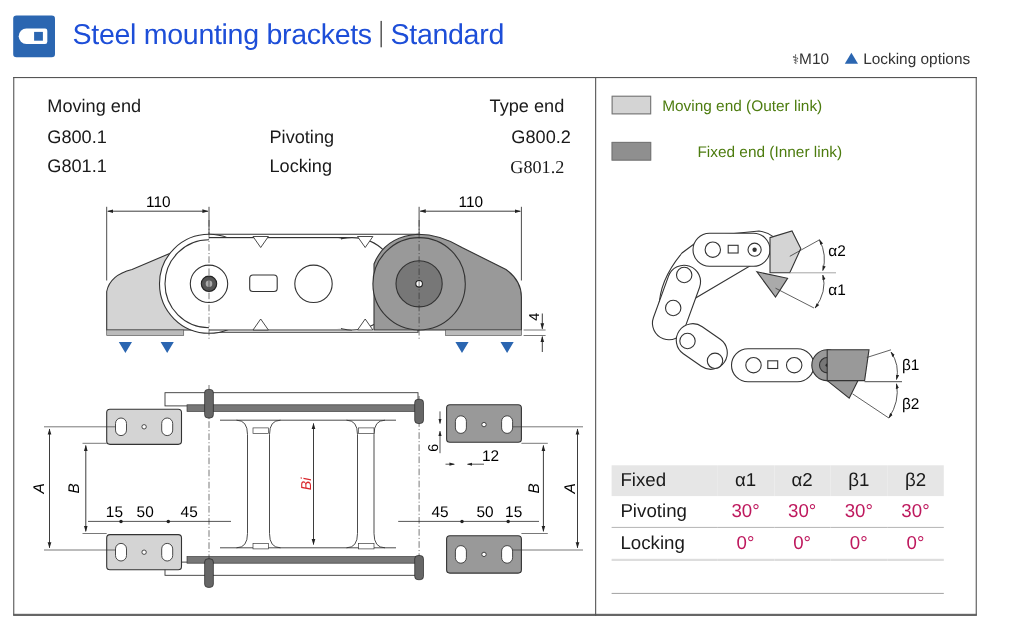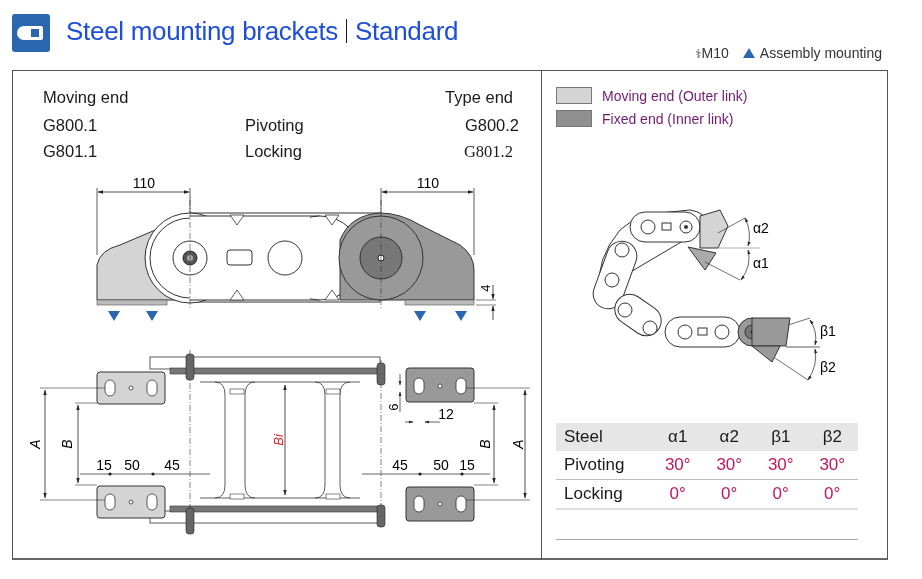--- a/index.html
+++ b/index.html
@@ -7,21 +7,21 @@
   .hdr-icon{position:absolute;left:12px;top:14px;width:38px;height:38px;background:#2b66b1;border-radius:3px;}
   .hdr-icon .pill{position:absolute;left:5px;top:12px;width:26px;height:14px;background:#fff;border-radius:7px 2px 2px 7px;}
   .hdr-icon .pill i{position:absolute;right:4px;top:3px;width:8px;height:8px;background:#2b66b1;}
   .title{position:absolute;left:66px;top:16px;font-size:26px;letter-spacing:-0.3px;color:#1d4ed8;white-space:nowrap;}
   .title .sep{display:inline-block;width:1px;height:24px;background:#1a1a1a;margin:0 8px;vertical-align:-3px;}
   .meta{position:absolute;right:40px;top:45px;font-size:14px;color:#333;white-space:nowrap;}
   .meta .tri{display:inline-block;width:0;height:0;border-left:6px solid transparent;border-right:6px solid transparent;border-bottom:10px solid #2b66b1;margin:0 5px 0 14px;vertical-align:0;}
   .frame{position:absolute;left:12px;top:70px;width:876px;height:490px;border:1px solid #555;border-bottom:2px solid #666;box-sizing:border-box;}
   .divider{position:absolute;left:541px;top:70px;width:1px;height:490px;background:#555;}
   .lbl{position:absolute;font-size:16.5px;color:#1a1a1a;white-space:nowrap;text-align:right;}
-  .legend{position:absolute;left:556px;font-size:14px;color:#701a75;display:flex;align-items:center;}
+  .legend{position:absolute;left:556px;font-size:14px;color:#4d7c0f;display:flex;align-items:center;}
   .legend .sw{width:34px;height:15px;border:1px solid #777;margin-right:10px;}
   .angtable{position:absolute;left:556px;top:423px;width:302px;border-collapse:collapse;font-size:17px;}
   .angtable th,.angtable td{height:28px;padding:0;text-align:center;}
   .angtable th{background:#e6e6e6;font-weight:normal;}
   .angtable .c0{text-align:left;padding-left:8px;width:88px;}
   .angtable td{color:#be185d;}
   .angtable td.c0{color:#1a1a1a;}
   .angtable tr.r1 td{border-bottom:1px solid #bbb;}
   .angtable tr.r2 td{border-bottom:2px solid #ddd;}
   .empty-line{position:absolute;left:556px;top:539px;width:302px;height:1px;background:#aaa;}
@@ -32,21 +32,21 @@
 
 <div class="hdr-icon">
     <div class="pill">
       <i></i>
     </div>
   </div>
 <div class="title">
   <span>Steel mounting brackets</span><span class="sep"></span><span>Standard</span>
 </div>
 <div class="meta">
-  <span style="font-size:12px;">⚕</span><span>M10</span><span class="tri"></span><span>Assembly mounting</span>
+  <span style="font-size:12px;">⚕</span><span>M10</span><span class="tri"></span><span>Locking options</span>
 </div>
 
 <div class="frame"></div>
 <div class="divider"></div>
 
 <div class="lbl" style="left:43px;top:88px;">Moving end</div>
 <div class="lbl" style="right:409px;top:88px;">Type end</div>
 <div class="lbl" style="left:43px;top:116px;">G800.1</div>
 <div class="lbl" style="left:245px;top:116px;">Pivoting</div>
 <div class="lbl" style="right:403px;top:116px;">G800.2</div>
@@ -229,29 +229,29 @@
     <path d="M815,349 Q818,365 808,380" fill="none" stroke="#222" stroke-width="0.7" marker-start="url(#ar)" marker-end="url(#ar)"></path>
     <text x="820" y="336" font-size="14">β1</text>
     <text x="820" y="372" font-size="14">β2</text>
   </g>
 </svg>
 
 <div class="legend" style="top:87px;">
   <div class="sw" style="background:#d4d4d4;"></div>
   <span>Moving end (Outer link)</span>
 </div>
-<div class="legend" style="top:110px;">
+<div class="legend" style="top:129px;gap:32px;">
   <div class="sw" style="background:#8f8f8f;"></div>
   <span>Fixed end (Inner link)</span>
 </div>
 
 <table class="angtable">
   <tbody>
       <tr>
-    <th class="c0">Steel</th>
+    <th class="c0">Fixed</th>
     <th>α1</th>
     <th>α2</th>
     <th>β1</th>
     <th>β2</th>
   </tr>
   <tr class="r1">
     <td class="c0">Pivoting</td>
     <td>30°</td>
     <td>30°</td>
     <td>30°</td>

